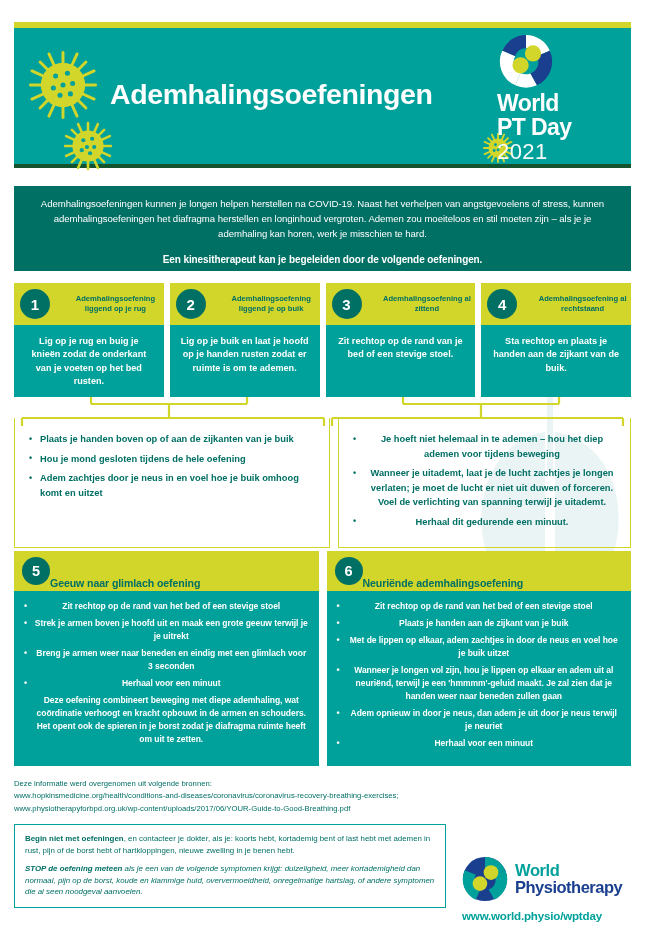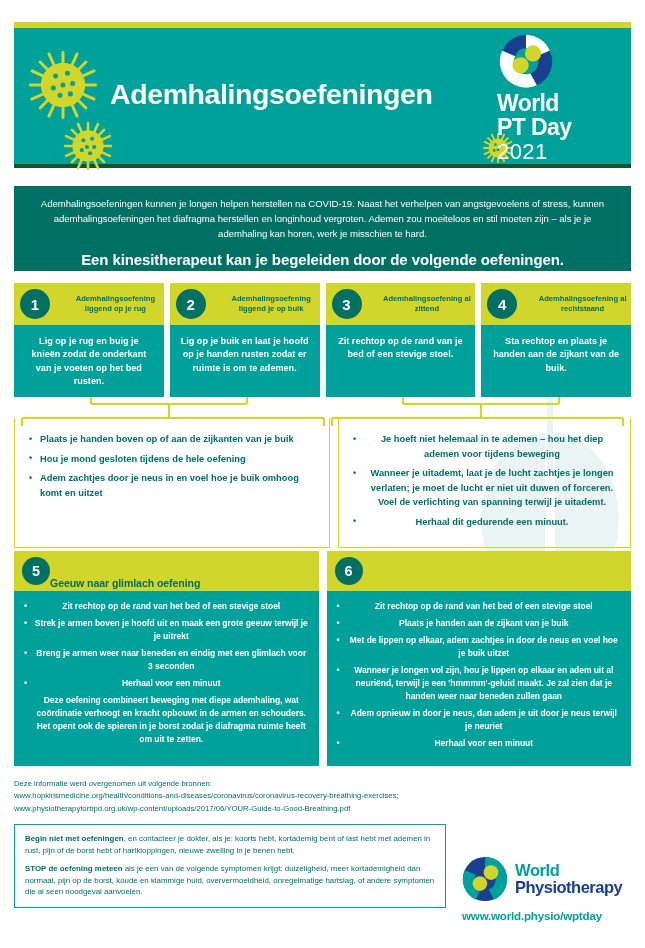--- a/index.html
+++ b/index.html
@@ -91,21 +91,21 @@
     text-align: center;
     z-index: 2;
   }
   .intro p {
     font-size: 9.6px;
     line-height: 15.2px;
     letter-spacing: -0.05px;
   }
   .intro .lead {
     margin-top: 10px;
-    font-size: 15px;
+    font-size: 10px;
     font-weight: bold;
     letter-spacing: -0.1px;
   }
 
   
   .steps {
     position: absolute;
     left: 14px; top: 283px;
     width: 617px;
     display: flex;
@@ -272,21 +272,21 @@
     position: absolute;
     left: 14px; top: 824px;
     width: 432px;
     border: 1.4px solid #00a19a;
     padding: 8px 10px 9px 10px;
     color: #006f64;
     font-size: 7.9px;
     line-height: 11.6px;
     z-index: 2;
   }
-  .warning p + p { margin-top: 7px; }
+  .warning p + p { margin-top: 7px; font-style: italic; }
   .warning b { font-weight: bold; }
 
   
   .footerlogo {
     position: absolute;
     left: 462px; top: 856px;
     width: 172px;
     z-index: 2;
   }
   .fl-row { display: flex; align-items: center; gap: 7px; }
@@ -509,20 +509,21 @@
           <li>Breng je armen weer naar beneden en eindig met een glimlach voor 3 seconden</li>
           <li>Herhaal voor een minuut</li>
           <li class="nobullet">Deze oefening combineert beweging met diepe ademhaling, wat coördinatie verhoogt en kracht opbouwt in de armen en schouders. Het opent ook de spieren in je borst zodat je diafragma ruimte heeft om uit te zetten.</li>
         </ul>
       </div>
     </div>
 
     <div class="bigcard">
       <div class="bigcard-head">
         <div class="badge">6</div>
+        <div class="bigcard-title">Neuriënde ademhalingsoefening</div>
       </div>
       <div class="bigcard-body">
         <ul>
           <li>Zit rechtop op de rand van het bed of een stevige stoel</li>
           <li>Plaats je handen aan de zijkant van je buik</li>
           <li>Met de lippen op elkaar, adem zachtjes in door de neus en voel hoe je buik uitzet</li>
           <li>Wanneer je longen vol zijn, hou je lippen op elkaar en adem uit al neuriënd, terwijl je een 'hmmmm'-geluid maakt. Je zal zien dat je handen weer naar beneden zullen gaan</li>
           <li>Adem opnieuw in door je neus, dan adem je uit door je neus terwijl je neuriet</li>
           <li>Herhaal voor een minuut</li>
         </ul>

